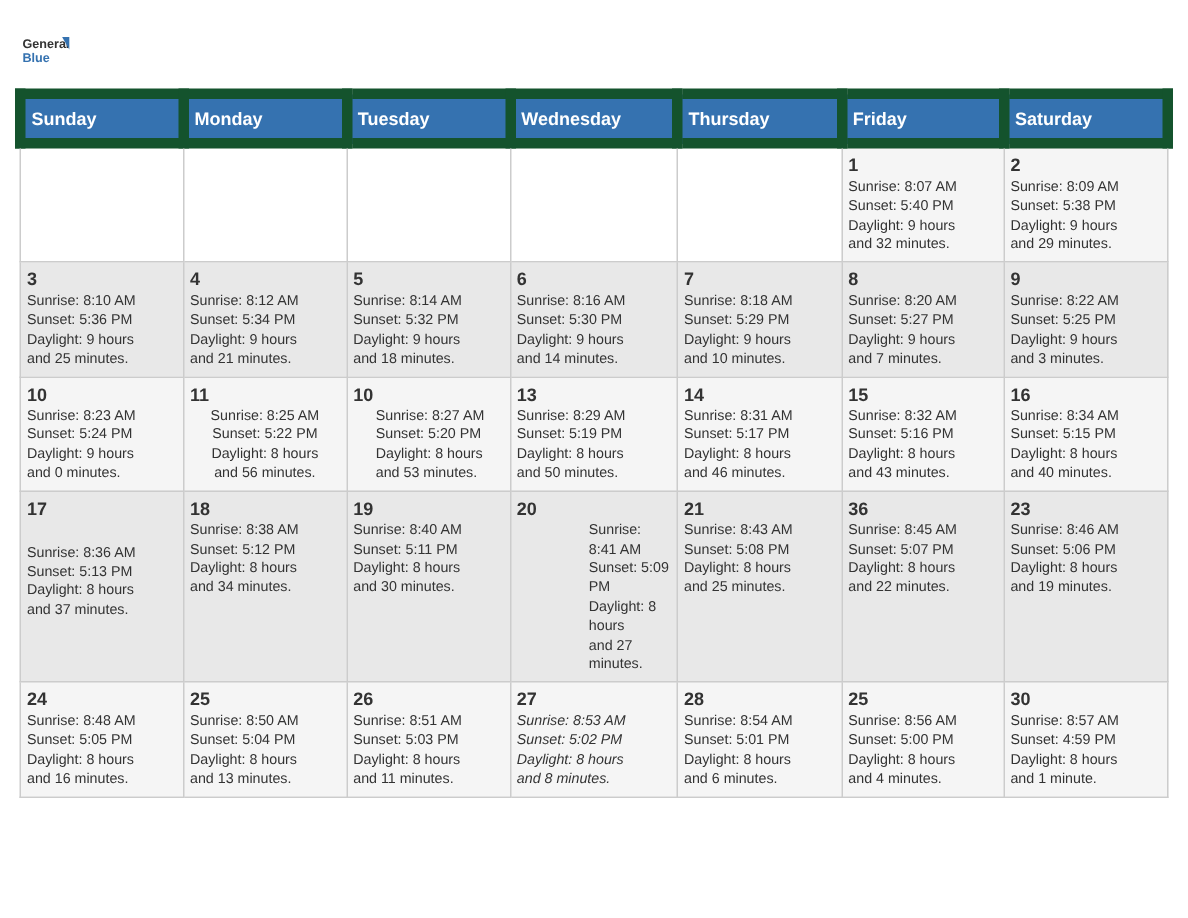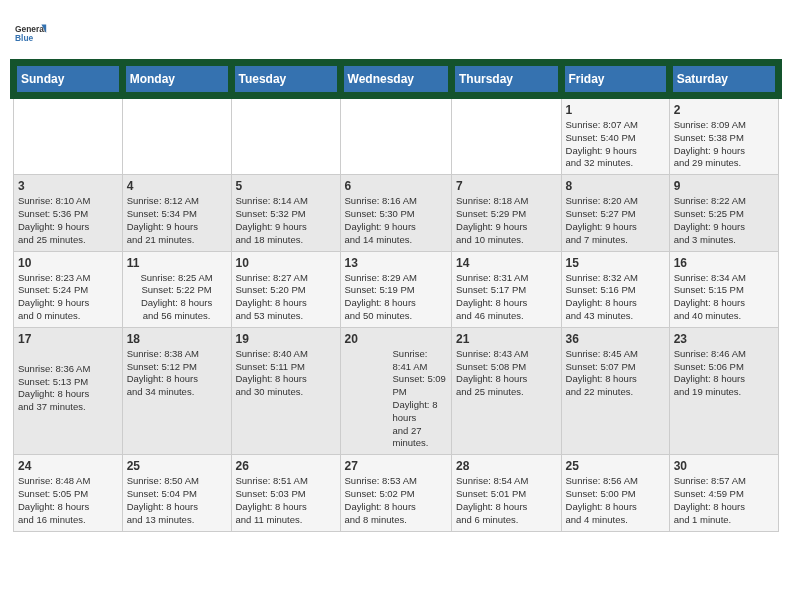--- a/index.html
+++ b/index.html
@@ -196,21 +196,21 @@
         </td>
         <td>
           <span class="day-num">11</span>
           <div class="day-info" style="white-space: pre-line; text-align: center;">Sunrise: 8:25 AM
 Sunset: 5:22 PM
 Daylight: 8 hours
 and 56 minutes.</div>
         </td>
         <td>
           <span class="day-num">10</span>
-          <div class="day-info" style="white-space: pre-line;">Sunrise: 8:27 AM
+          <div class="day-info" style="white-space: pre-line; margin-left: 15px;">Sunrise: 8:27 AM
 Sunset: 5:20 PM
 Daylight: 8 hours
 and 53 minutes.</div>
         </td>
         <td>
           <span class="day-num">13</span>
           <div class="day-info" style="white-space: pre-line;">Sunrise: 8:29 AM
 Sunset: 5:19 PM
 Daylight: 8 hours
 and 50 minutes.</div>
@@ -305,21 +305,21 @@
         </td>
         <td>
           <span class="day-num">26</span>
           <div class="day-info" style="white-space: pre-line;">Sunrise: 8:51 AM
 Sunset: 5:03 PM
 Daylight: 8 hours
 and 11 minutes.</div>
         </td>
         <td>
           <span class="day-num">27</span>
-          <div class="day-info" style="white-space: pre-line;">Sunrise: 8:53 AM
+          <div class="day-info" style="white-space: pre-line; font-style: italic;">Sunrise: 8:53 AM
 Sunset: 5:02 PM
 Daylight: 8 hours
 and 8 minutes.</div>
         </td>
         <td>
           <span class="day-num">28</span>
           <div class="day-info" style="white-space: pre-line;">Sunrise: 8:54 AM
 Sunset: 5:01 PM
 Daylight: 8 hours
 and 6 minutes.</div>

